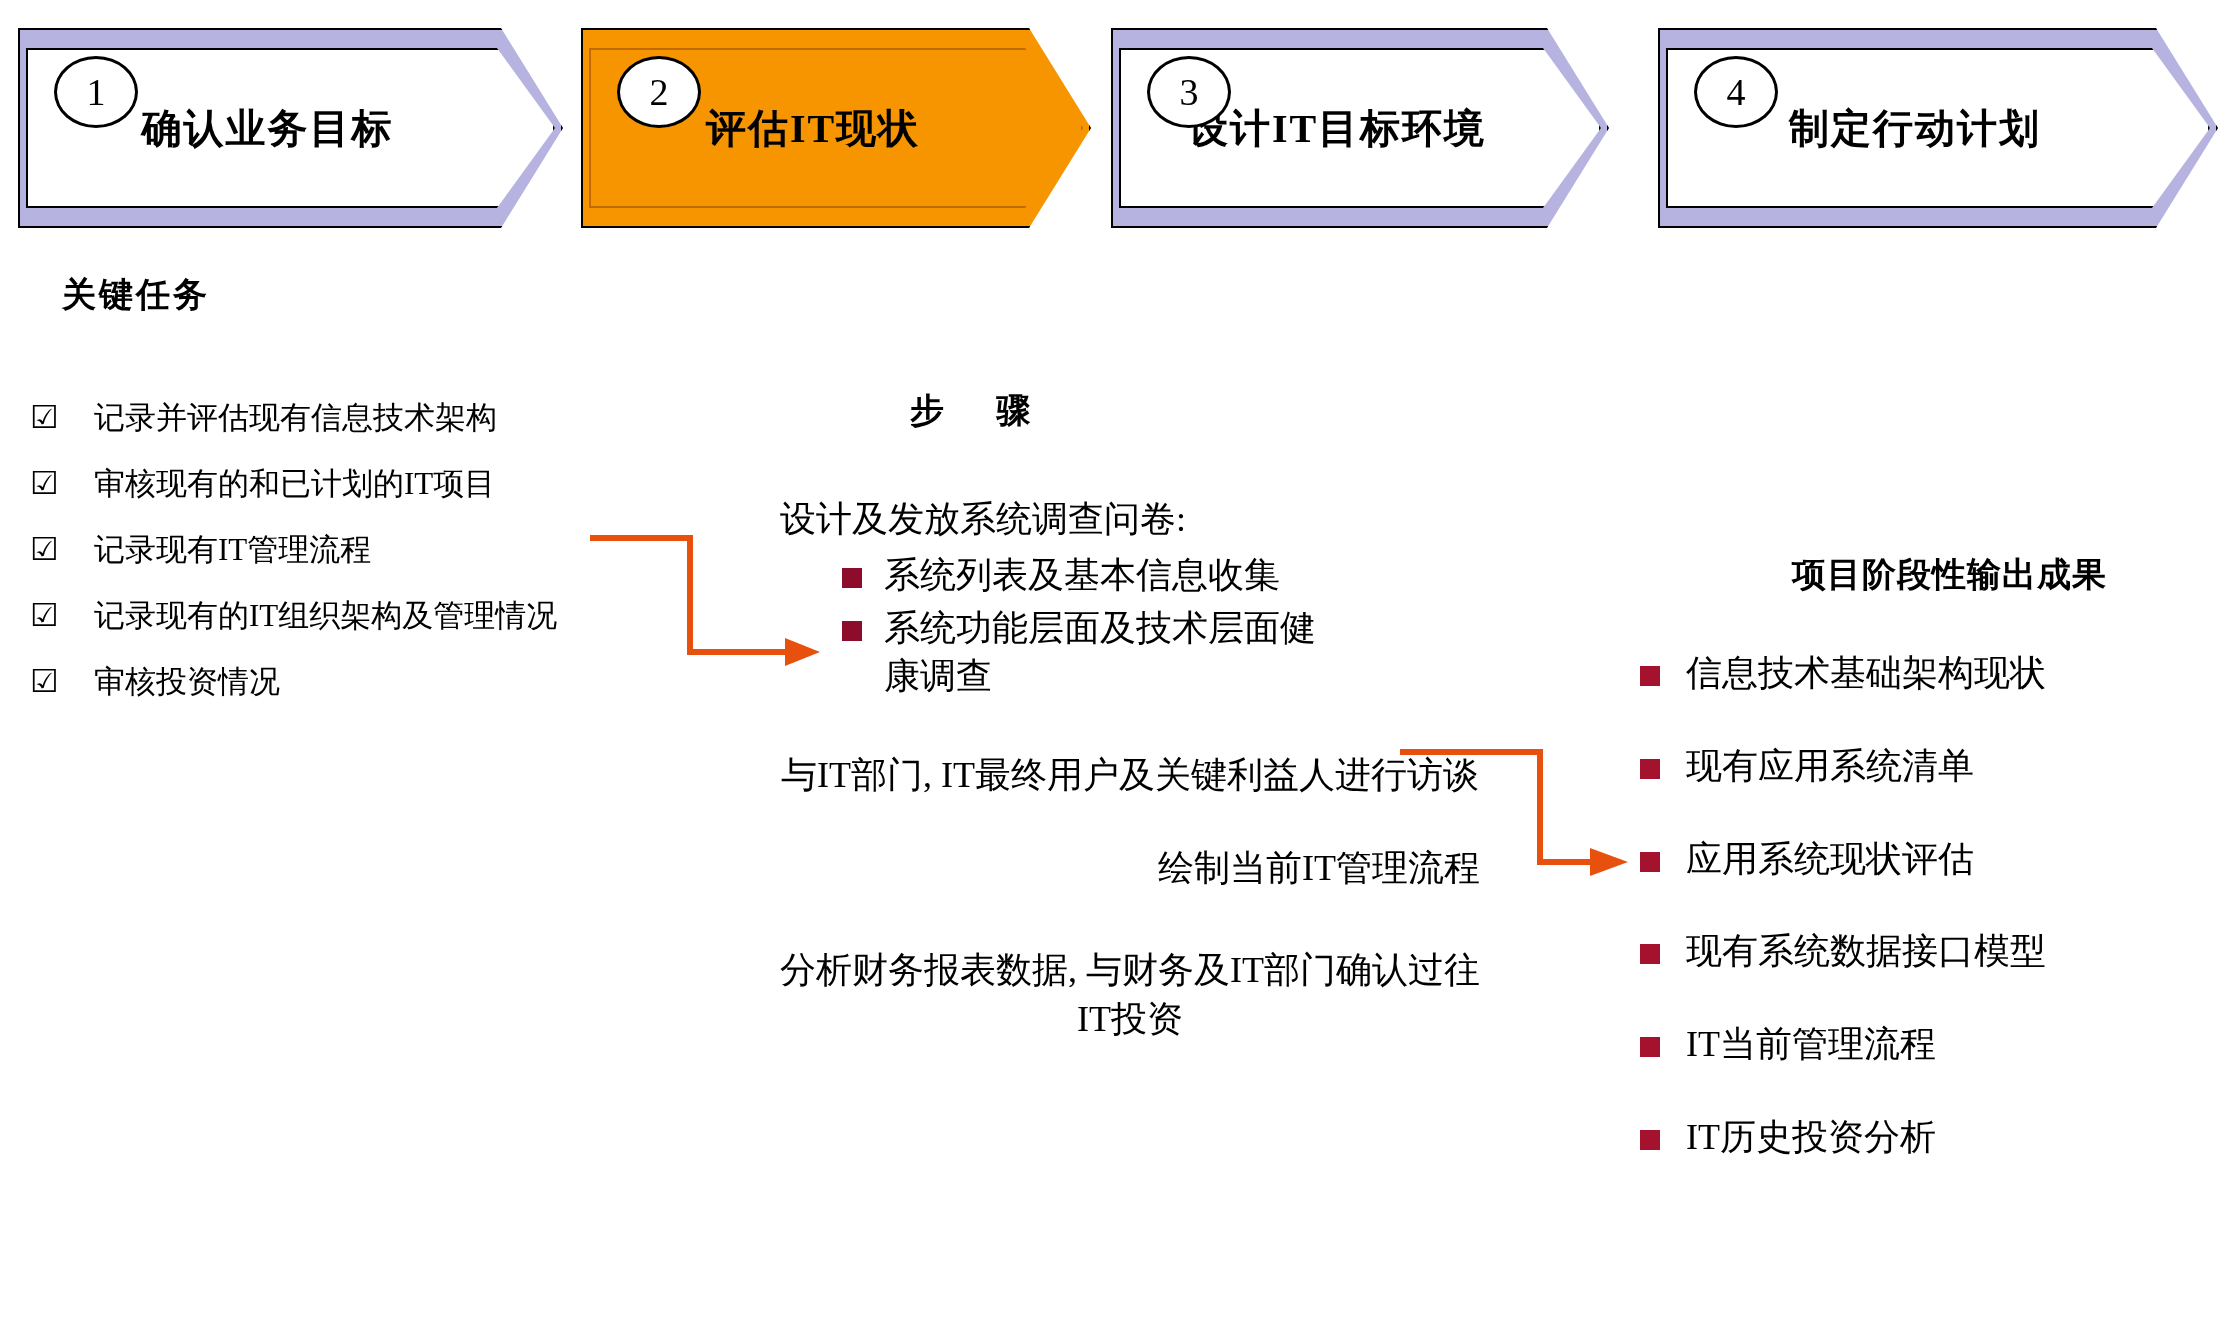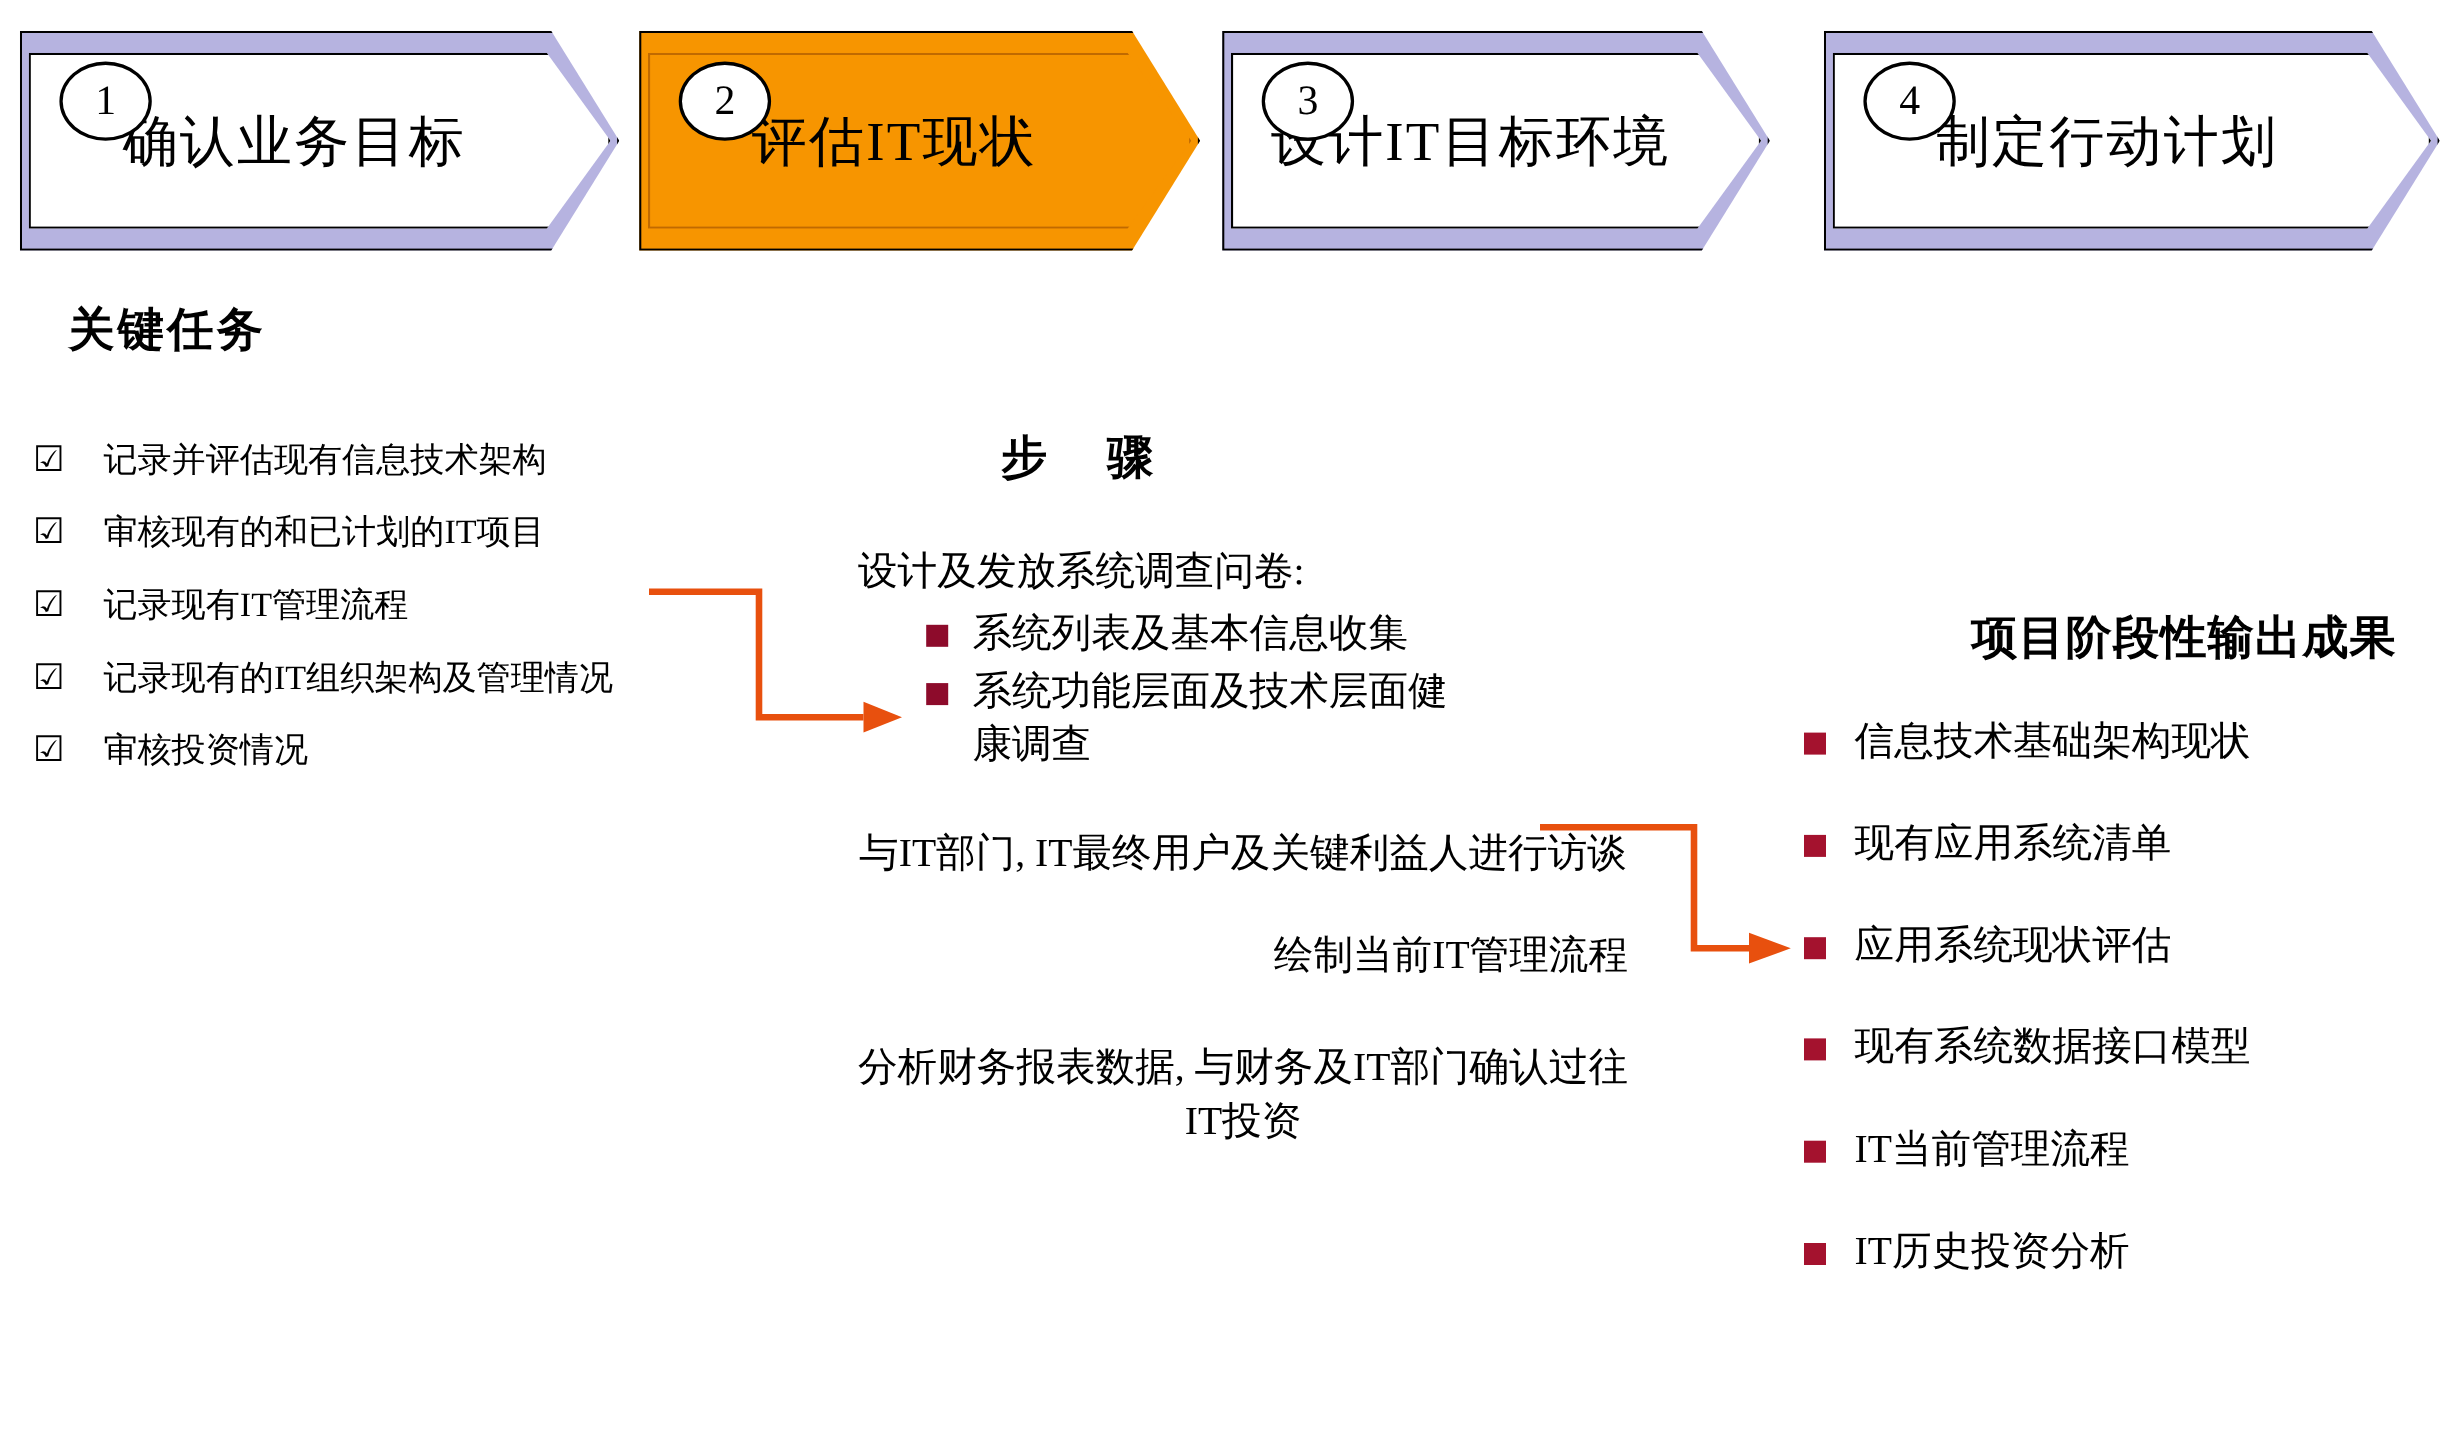--- a/index.html
+++ b/index.html
@@ -52,22 +52,22 @@
     justify-content: center;
   }
   .phase.active .inner {
     background: #f79500;
     border-color: #c06a00;
   }
   .phase.active .outer {
     background: #f79500;
   }
   .phase .label {
-    font-size: 50px;
-    font-weight: normal;
+    font-size: 40px;
+    font-weight: bold;
     letter-spacing: 2px;
     padding-right: 46px;
     white-space: nowrap;
   }
   .phase .num {
     position: absolute;
     top: 28px;
     left: 36px;
     width: 78px;
     height: 66px;
@@ -77,21 +77,21 @@
     display: flex;
     align-items: center;
     justify-content: center;
     font-size: 38px;
     z-index: 5;
   }
 
   
   .heading {
     position: absolute;
-    font-size: 42px;
+    font-size: 34px;
     font-weight: bold;
     letter-spacing: 3px;
     white-space: nowrap;
   }
   #key-tasks-heading { top: 272px; left: 62px; }
   #steps-heading { top: 388px; left: 910px; letter-spacing: 22px; }
   #deliverables-heading { top: 552px; left: 1752px; letter-spacing: 1px; margin-left: 40px; }
 
   
   .tasks {

